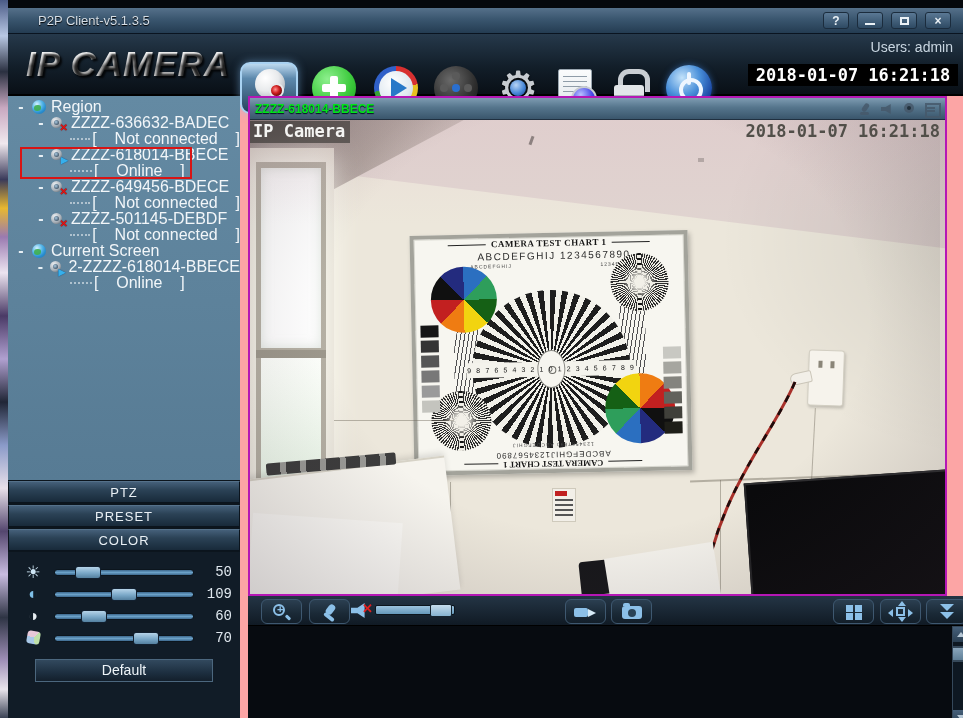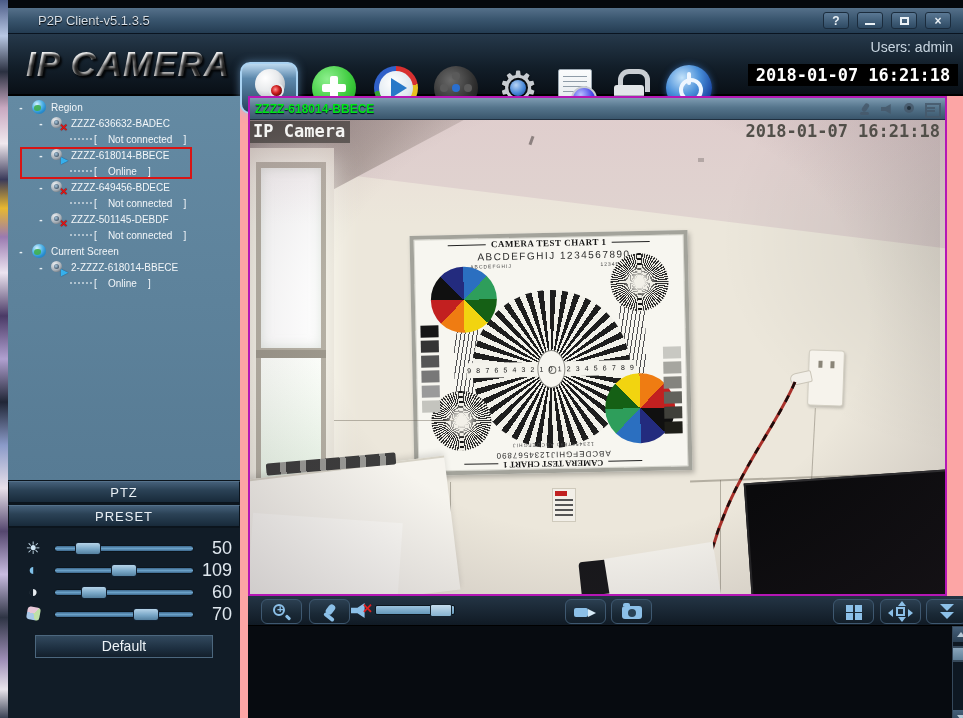--- a/index.html
+++ b/index.html
@@ -99,21 +99,21 @@
     text-align:center; line-height:22px; letter-spacing:0px; }
 
   
   #sidebar { position:absolute; left:0; top:88px; width:232px; height:630px; background:#10ocfa;
     background:#0c151d; display:flex; flex-direction:column; }
   #tabbar { height:23px; background:#04070b; display:flex; }
   #tab-list { width:112px; height:23px; background:linear-gradient(180deg,#93b1c6 0%,#5d829c 50%,#426383 100%);
     color:#f2f7fa; font-size:13px; text-align:center; line-height:23px; border-radius:4px 4px 0 0;
     border:1px solid #2a4256; border-bottom:none; cursor:pointer; }
   #tree { height:384px; background:linear-gradient(180deg,#648AA3 0%,#577B94 100%);
-    padding-top:3px; color:#f2f6f9; font-size:10px; overflow:hidden; }
+    padding-top:3px; color:#f2f6f9; font-size:16px; overflow:hidden; }
   .trow { height:16px; display:flex; align-items:center; white-space:pre; cursor:pointer; }
   .tg { width:10px; text-align:center; color:#e8f0f5; font-weight:bold; }
   .tg::before { content:"-"; }
   .tgroup .tg { margin-left:8px; }
   .titem .tg { margin-left:28px; }
   .globe { width:14px; height:14px; border-radius:50%; margin:0 5px 0 6px;
     background:radial-gradient(circle at 35% 30%,#d4f2ff 0%,#56b6e8 40%,#2a8fd0 65%,#1a6fb0 100%);
     position:relative; }
   .globe::after { content:""; position:absolute; left:2px; top:5px; width:7px; height:6px; border-radius:50% 40% 55% 45%;
     background:#3fae4f; opacity:.9; }
@@ -145,21 +145,21 @@
   .sicon.sun::before { content:"☀"; font-size:17px; }
   .sicon.c1::before { content:"◐"; color:#7fc0e8; font-size:16px; }
   .sicon.c2::before { content:"◑"; color:#e8eef2; font-size:16px; }
   .sicon.cube { position:relative; }
   .sicon.cube::before { content:""; display:inline-block; width:13px; height:13px; border-radius:3px;
     background:conic-gradient(from 40deg,#bfe0a8 0 33%,#a8c8e8 33% 66%,#e8c8d8 66% 100%); transform:rotate(10deg); }
   .track { position:relative; flex:1; height:7px; margin:0 8px; border-radius:4px; border:1px solid #0c151d;
     background:linear-gradient(180deg,#3c678c 0%,#6ba1c8 50%,#3c678c 100%); }
   .thumb { position:absolute; top:-4px; width:26px; height:13px; border-radius:3px; border:1px solid #122030;
     background:linear-gradient(180deg,#b5d3e8 0%,#7aa8c8 55%,#54809f 100%); cursor:pointer; }
-  .sval { width:30px; text-align:right; color:#dfe7ee; font-size:18px; }
+  .sval { width:30px; text-align:right; color:#dfe7ee; font-size:14px;font-family:Liberation Mono, monospace; }
   #checkrow { display:flex; align-items:center; margin:9px 0 0 28px; color:#dfe8ef; font-size:13px; }
   .chk { width:13px; height:13px; background:#f4f6f8; border:1px solid #6a7a88; margin-right:6px;
     position:relative; cursor:pointer; }
   .chk.checked::after { content:"✓"; position:absolute; left:1px; top:-3px; color:#0a0a0a;
     font-size:13px; font-weight:bold; }
   .chk2 { margin-left:46px; }
   #default-btn { width:178px; height:23px; margin:10px auto 0; display:block;
     background:linear-gradient(180deg,#32495e 0%,#1d2f40 60%,#131f2b 100%); border:1px solid #4c677e;
     border-radius:0; color:#eef4f8; font-size:14px; text-align:center; line-height:21px; cursor:pointer; }
   #vpanel { position:absolute; left:240px; top:88px; width:699px; height:500px; border:2px solid #b517b5;
@@ -463,20 +463,21 @@
           <span>2-ZZZZ-618014-BBECE</span>
         </div>
         <div class="tstatus">
           <span class="dots"></span>
           <span class="stext">[    Online    ]</span>
         </div>
       </div>
 
       <div class="pbtn">PTZ</div>
       <div class="pbtn">PRESET</div>
+      <div class="pbtn">COLOR</div>
 
       <div id="colorpanel">
         <div class="srow">
           <span class="sicon sun"></span>
           <span class="track">
               <span class="thumb" style="left:calc(24% - 13px)"></span>
             </span>
           <span class="sval">50</span>
         </div>
         <div class="srow">

